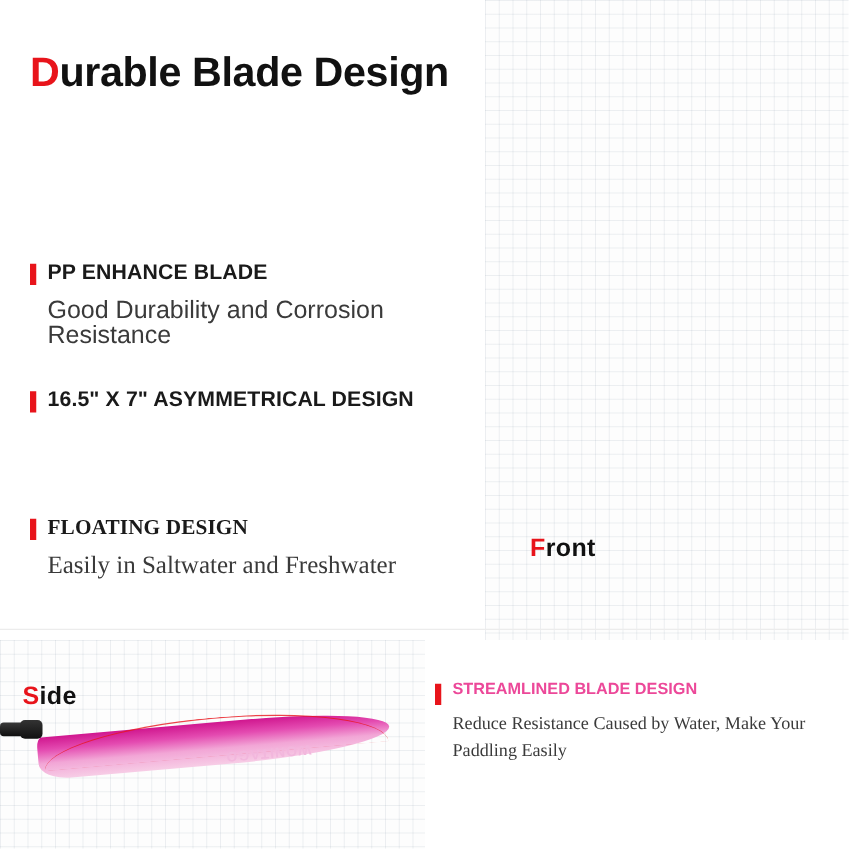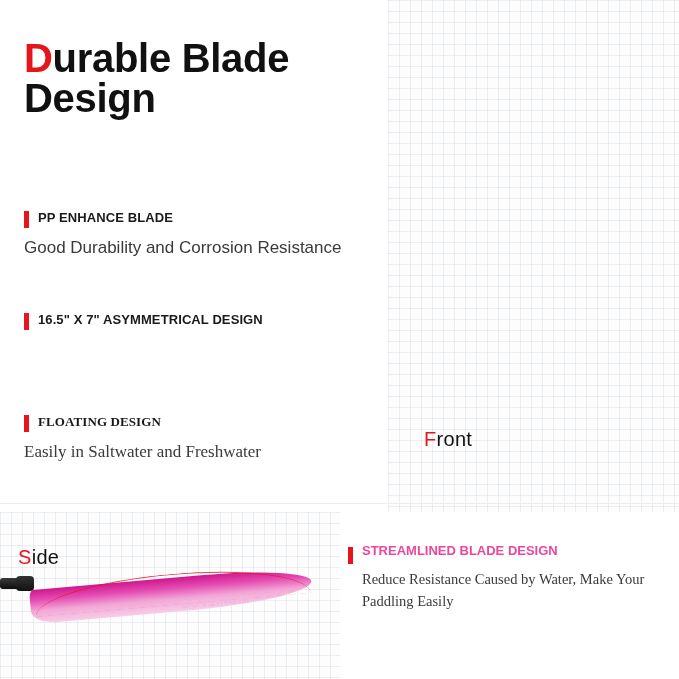--- a/index.html
+++ b/index.html
@@ -20,52 +20,52 @@
       linear-gradient(to right, rgba(120,140,160,0.13) 1px, transparent 1px),
       linear-gradient(to bottom, rgba(120,140,160,0.13) 1px, transparent 1px);
     background-size:11px 11px;
   }
   #grid-top{left:388px;top:0;width:291px;height:512px;}
   #grid-bottom{left:0;top:512px;width:340px;height:167px;}
 
   
   .headline{
     position:absolute;left:24px;top:38px;width:360px;
-    font-size:40px;line-height:40px;font-weight:bold;color:#111;
+    font-size:33px;line-height:40px;font-weight:bold;color:#111;
     letter-spacing:-0.3px;
   }
   .headline .accent{color:#e8141b;}
 
   
   .feature{position:absolute;left:24px;width:350px;}
   .feature .bar{
     position:absolute;left:0;top:4px;width:5px;height:17px;background:#e8141b;
   }
   .feature .ftitle{
-    margin-left:14px;font-size:13px;font-weight:600;color:#1a1a1a;
+    margin-left:14px;font-size:17px;font-weight:600;color:#1a1a1a;
     letter-spacing:.1px;line-height:22px;white-space:nowrap;
   }
   .feature .fdesc{
-    margin-top:9px;font-size:17px;color:#3a3a3a;line-height:20px;
+    margin-left:14px;margin-top:9px;font-size:20px;color:#3a3a3a;line-height:20px;
   }
   #feature-0{top:207px;}
   #feature-1{top:309px;}
   #feature-2{top:411px;font-family:Liberation Serif, serif;}
 
   
   #feature-3{position:absolute;left:348px;top:543px;width:325px;}
   #feature-3 .bar{position:absolute;left:0;top:4px;width:5px;height:17px;background:#e8141b;}
   #feature-3 .ftitle{margin-left:14px;font-size:13px;font-weight:600;color:#ec4899;white-space:nowrap;}
   #feature-3 .fdesc{margin-left:14px;margin-top:10px;font-size:14.5px;color:#3a3a3a;line-height:22px;font-family:Liberation Serif, serif;}
 
   
   #paddle-front{position:absolute;left:388px;top:0;width:291px;height:512px;}
 
   .view-label{
-    position:absolute;font-size:20px;font-weight:400;color:#111;letter-spacing:.3px;
+    position:absolute;font-size:20px;font-weight:700;color:#111;letter-spacing:.3px;
   }
   .view-label .accent{color:#e8141b;}
   #label-front{left:424px;top:428px;}
   #label-side{left:18px;top:546px;}
 
   
   #paddle-side{position:absolute;left:0;top:560px;width:340px;height:80px;}
   .side-shaft{
     position:absolute;left:0;top:18px;width:26px;height:11px;
     background:linear-gradient(to bottom,#3a3a3a,#0e0e0e);

